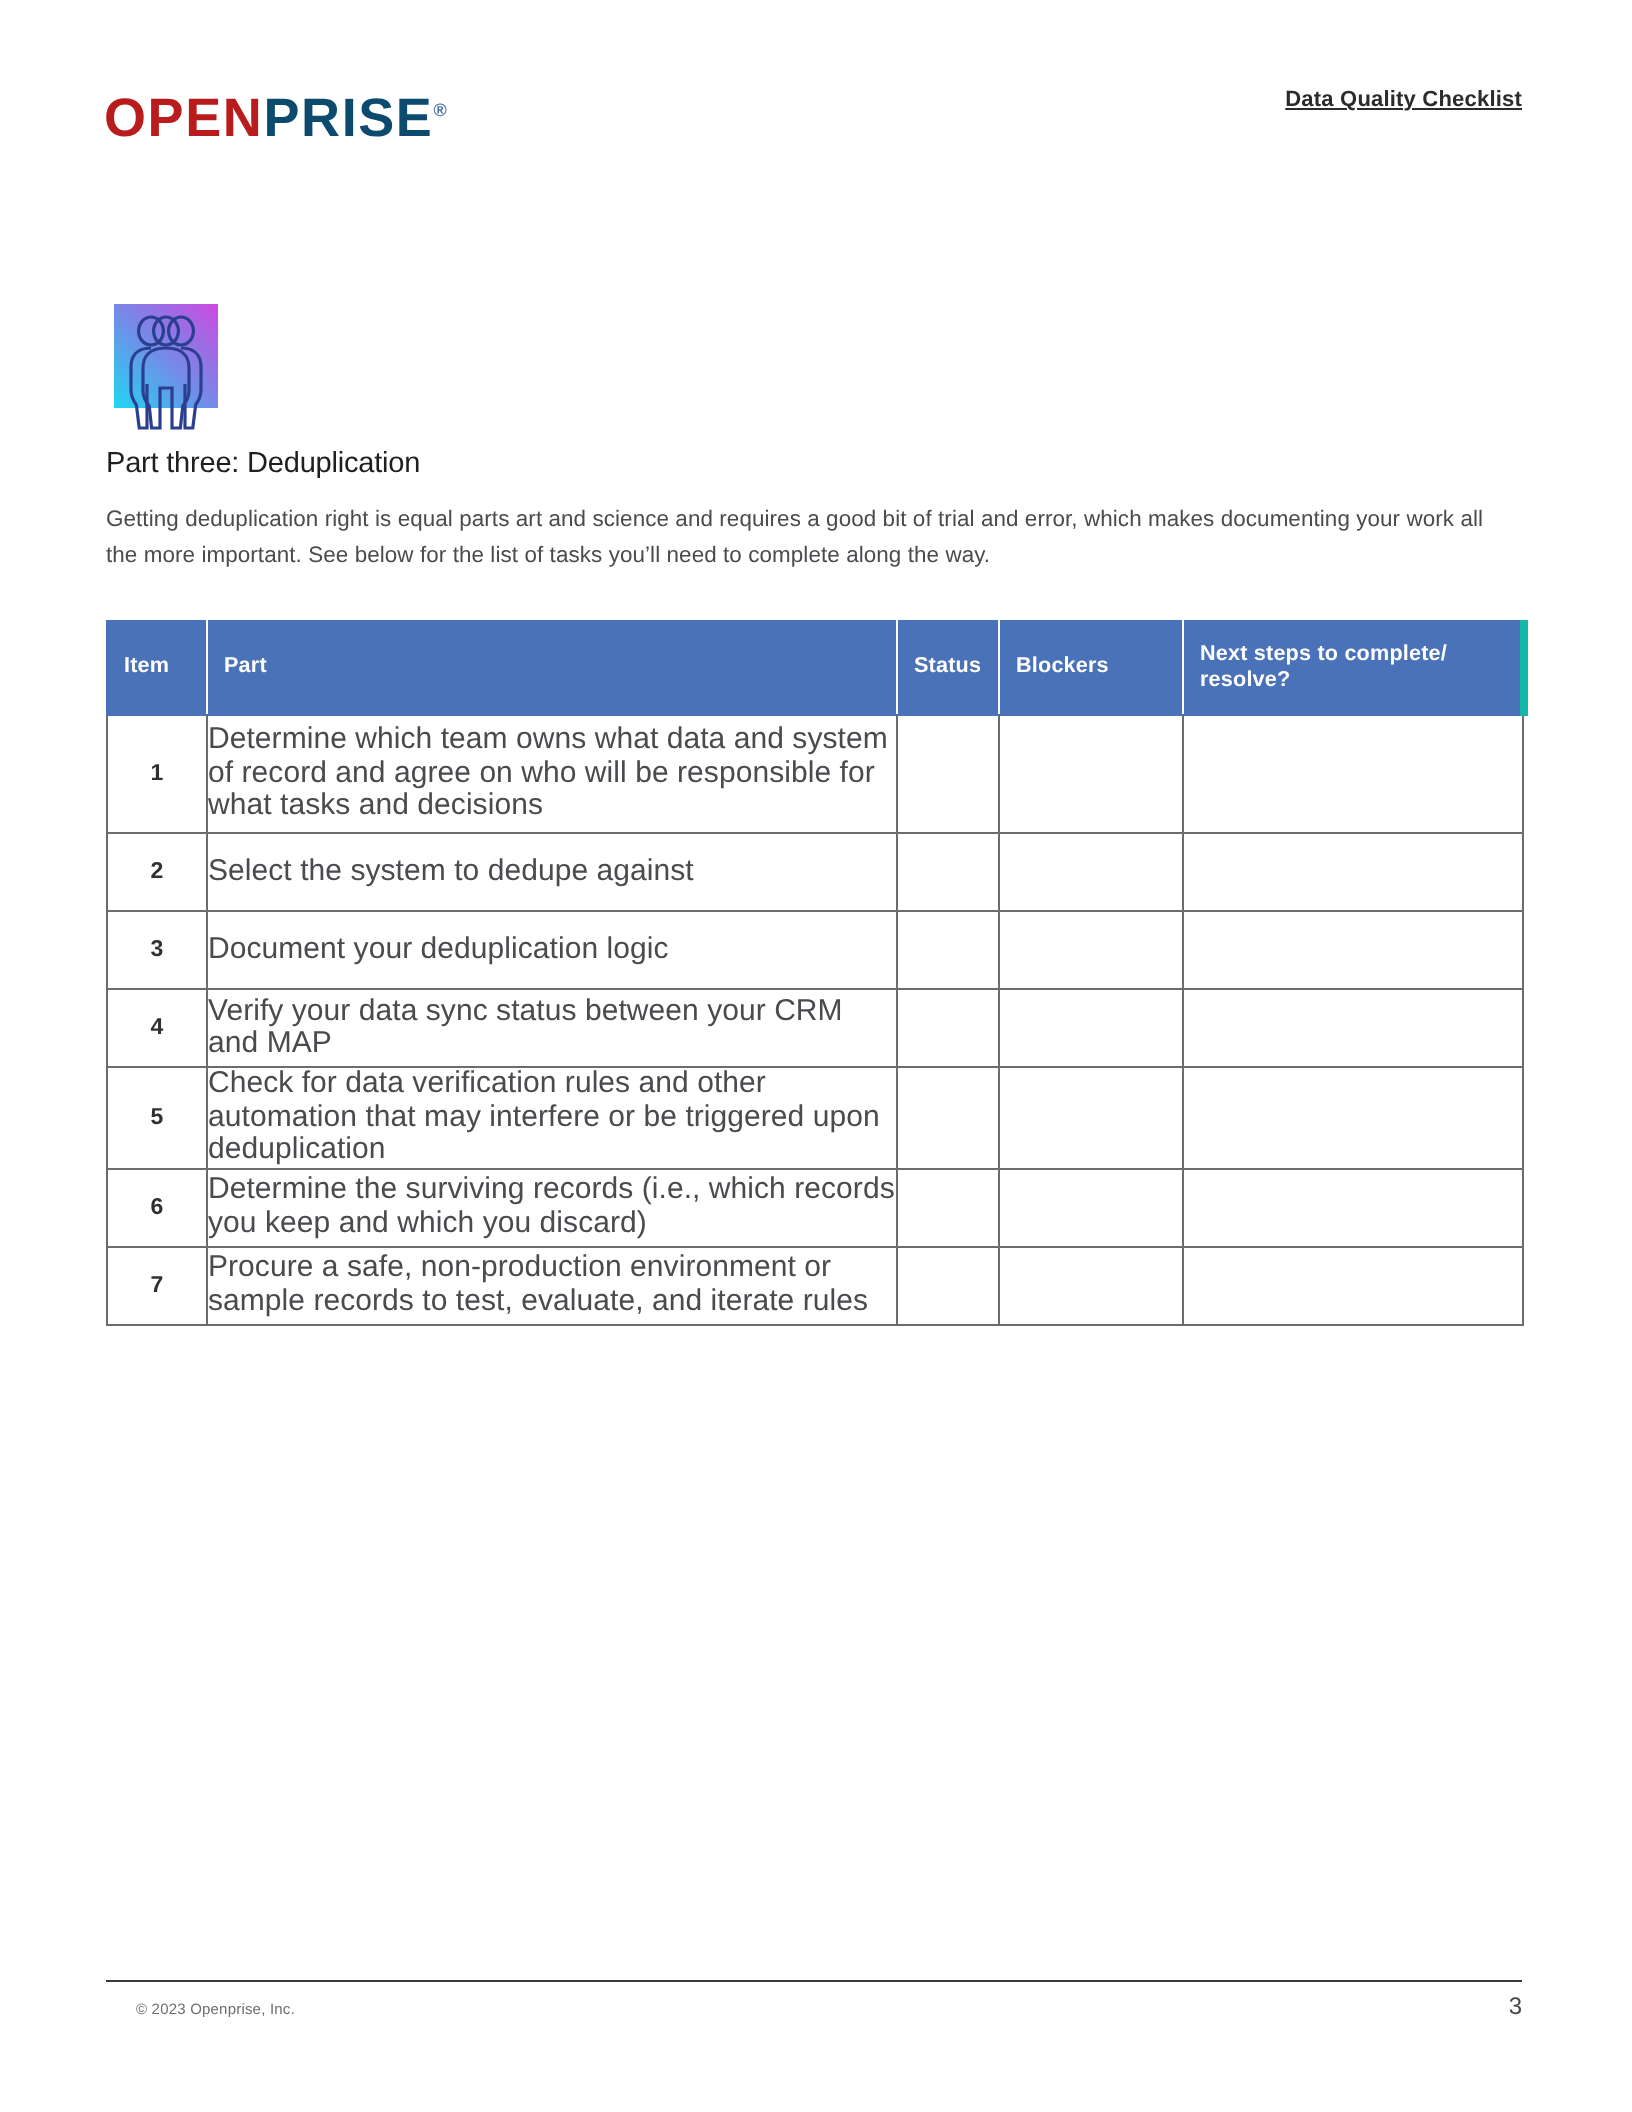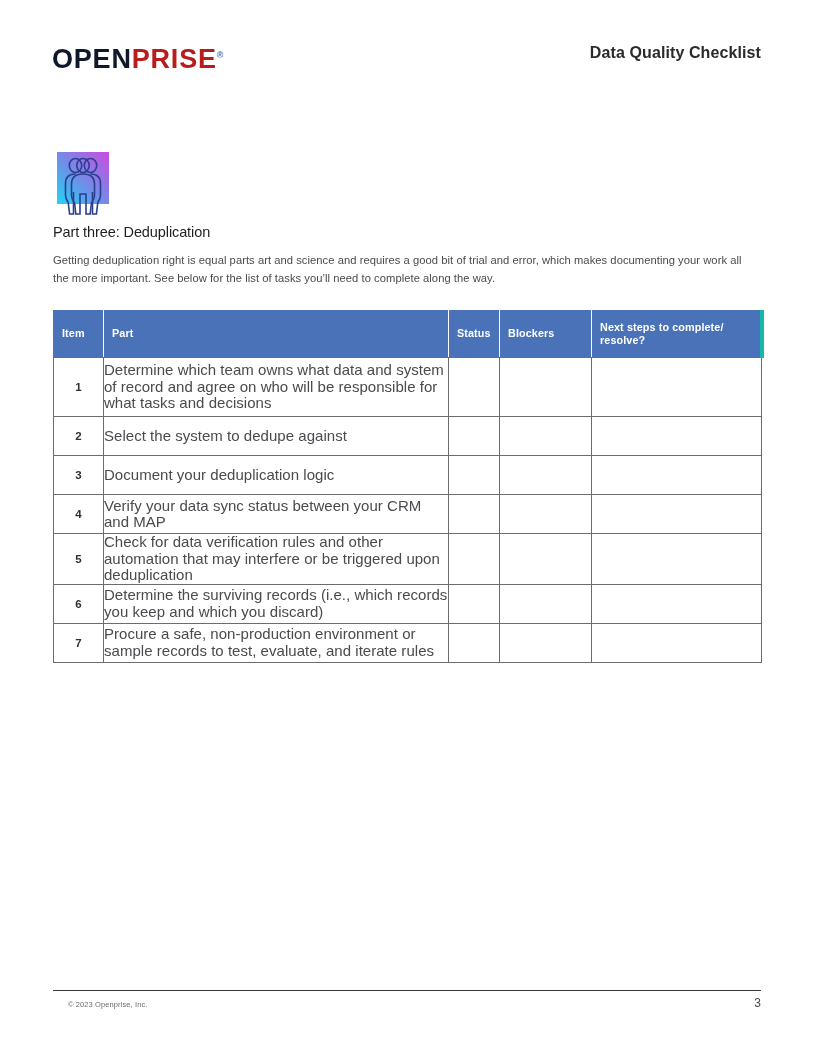--- a/index.html
+++ b/index.html
@@ -32,38 +32,39 @@
   .logo {
     position: absolute;
     left: 52px;
     top: 0px;
     font-size: 27px;
     font-weight: 700;
     letter-spacing: 0.8px;
     line-height: 34px;
     white-space: nowrap;
   }
-  .logo .open  { color: #0f172a; }
-  .logo .prise { color: #b91c1c; }
+  .logo .open  { color: #b91c1c; }
+  .logo .prise { color: #0c4a6e; }
   .logo .rmark {
     color: #4a6fa5;
     font-size: 9px;
     vertical-align: super;
     letter-spacing: 0;
     font-weight: 700;
   }
   .doc-title {
     position: absolute;
     right: 55px;
     top: 6px;
-    font-size: 16px;
+    font-size: 11px;
     font-weight: 700;
     color: #2b2b2e;
     letter-spacing: 0.1px;
     white-space: nowrap;
+    text-decoration: underline;
   }
 
   
   .section-icon {
     position: absolute;
     left: 57px;
     top: 152px;
     width: 52px;
     height: 52px;
   }

